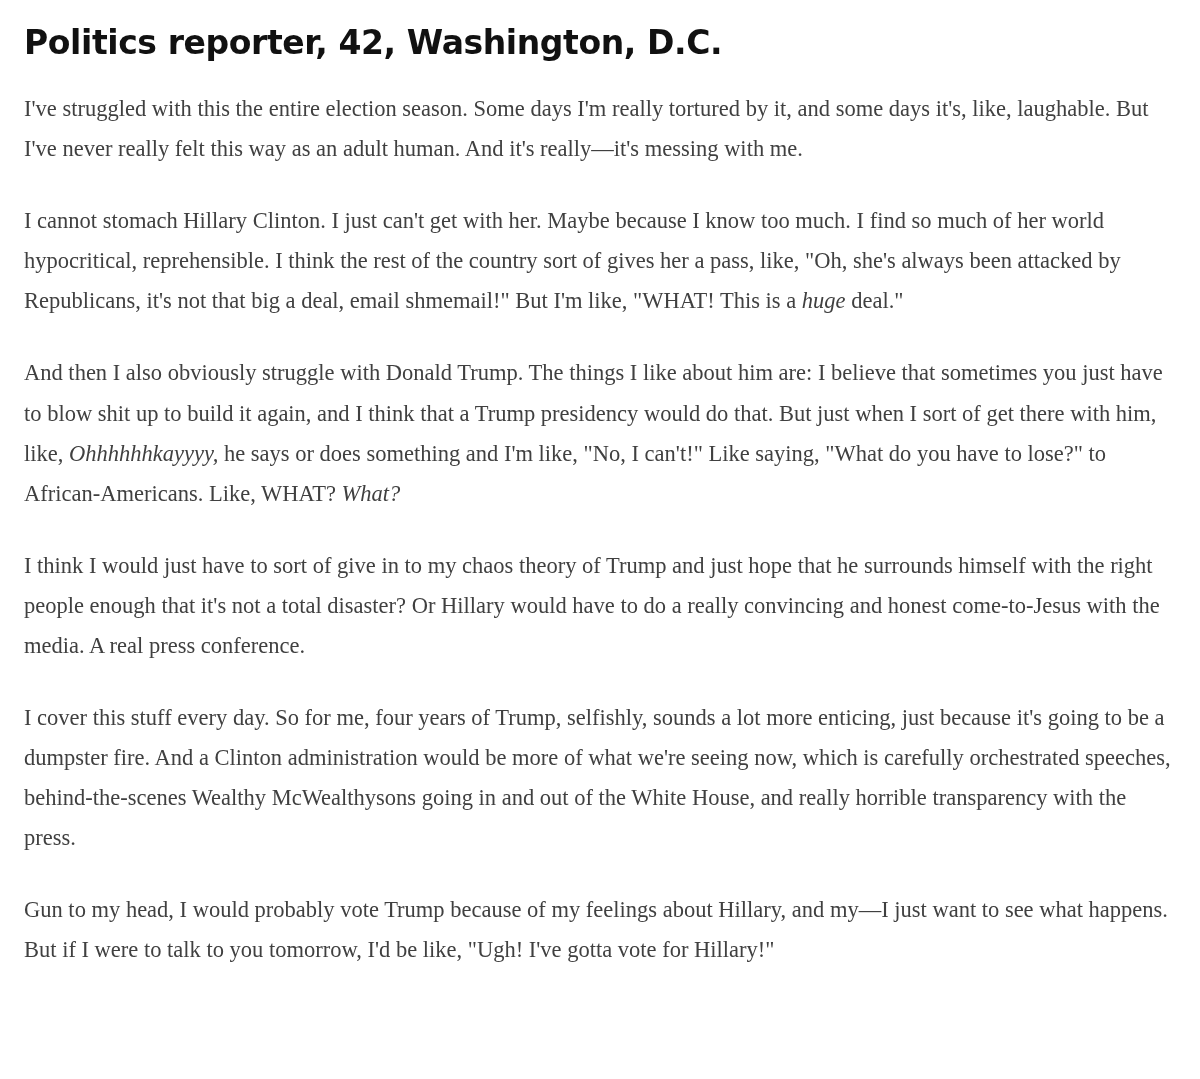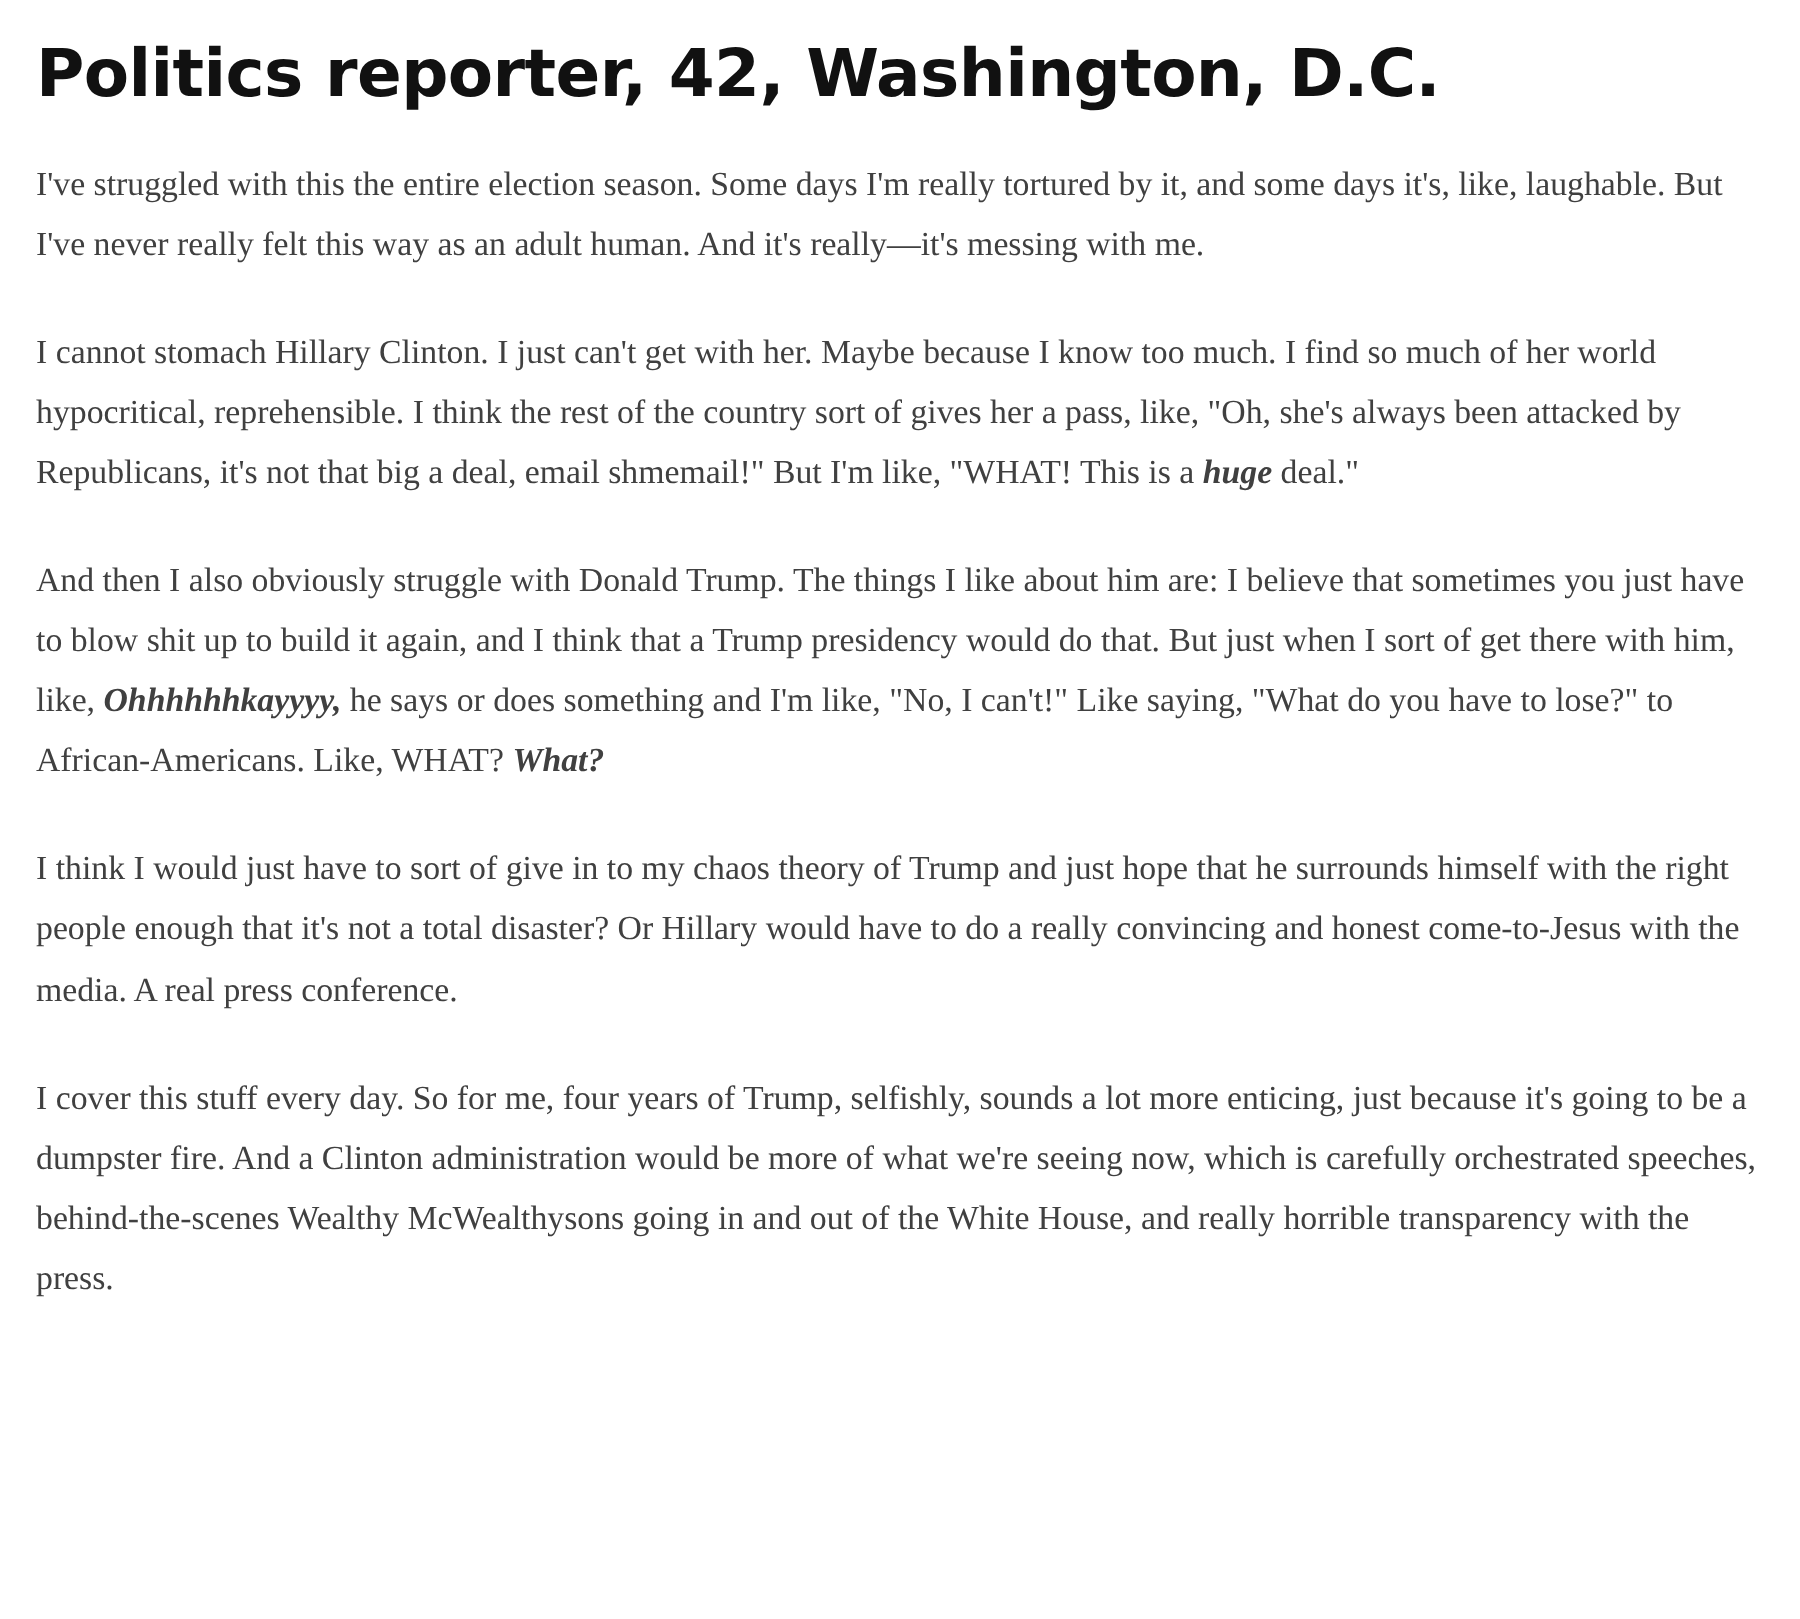--- a/index.html
+++ b/index.html
@@ -14,49 +14,49 @@
     color: #1a1a1a;
     -webkit-font-smoothing: antialiased;
   }
   .article {
     padding: 22px 24px 10px 24px;
     box-sizing: border-box;
     width: 1200px;
   }
   .article-title {
     font-family: "DejaVu Sans", sans-serif;
-    font-size: 44px;
+    font-size: 33px;
     font-weight: bold;
     letter-spacing: -0.4px;
     line-height: 1.25;
     color: #111111;
     margin: 0 0 26px 0;
   }
   .para {
     font-family: "Liberation Serif", serif;
     font-size: 22.5px;
     line-height: 1.78;
     color: #404040;
     margin: 0 0 32px 0;
     max-width: 1155px;
     text-align: left;
   }
   .para:last-child {
     margin-bottom: 0;
   }
   em {
     font-style: italic;
-    font-weight: bold;
   }
 </style>
 </head>
 <body>
 
 <div class="article">
   <h1 class="article-title">Politics reporter, 42, Washington, D.C.</h1>
   <div>
     <p class="para"><span>I've struggled with this the entire election season. Some days I'm really tortured by it, and some days it's, like, laughable. But I've never really felt this way as an adult human. And it's really—it's messing with me.</span></p>
     <p class="para"><span>I cannot stomach Hillary Clinton. I just can't get with her. Maybe because I know too much. I find so much of her world hypocritical, reprehensible. I think the rest of the country sort of gives her a pass, like, "Oh, she's always been attacked by Republicans, it's not that big a deal, email shmemail!" But I'm like, "WHAT! This is a </span><em>huge</em><span> deal."</span></p>
     <p class="para"><span>And then I also obviously struggle with Donald Trump. The things I like about him are: I believe that sometimes you just have to blow shit up to build it again, and I think that a Trump presidency would do that. But just when I sort of get there with him, like, </span><em>Ohhhhhhkayyyy,</em><span> he says or does something and I'm like, "No, I can't!" Like saying, "What do you have to lose?" to African-Americans. Like, WHAT? </span><em>What?</em></p>
     <p class="para"><span>I think I would just have to sort of give in to my chaos theory of Trump and just hope that he surrounds himself with the right people enough that it's not a total disaster? Or Hillary would have to do a really convincing and honest come-to-Jesus with the media. A real press conference.</span></p>
     <p class="para"><span>I cover this stuff every day. So for me, four years of Trump, selfishly, sounds a lot more enticing, just because it's going to be a dumpster fire. And a Clinton administration would be more of what we're seeing now, which is carefully orchestrated speeches, behind-the-scenes Wealthy McWealthysons going in and out of the White House, and really horrible transparency with the press.</span></p>
+    <p class="para"><span>Gun to my head, I would probably vote Trump because of my feelings about Hillary, and my—I just want to see what happens. But if I were to talk to you tomorrow, I'd be like, "Ugh! I've gotta vote for Hillary!"</span></p>
   </div>
 </div>
 
 </body></html>

